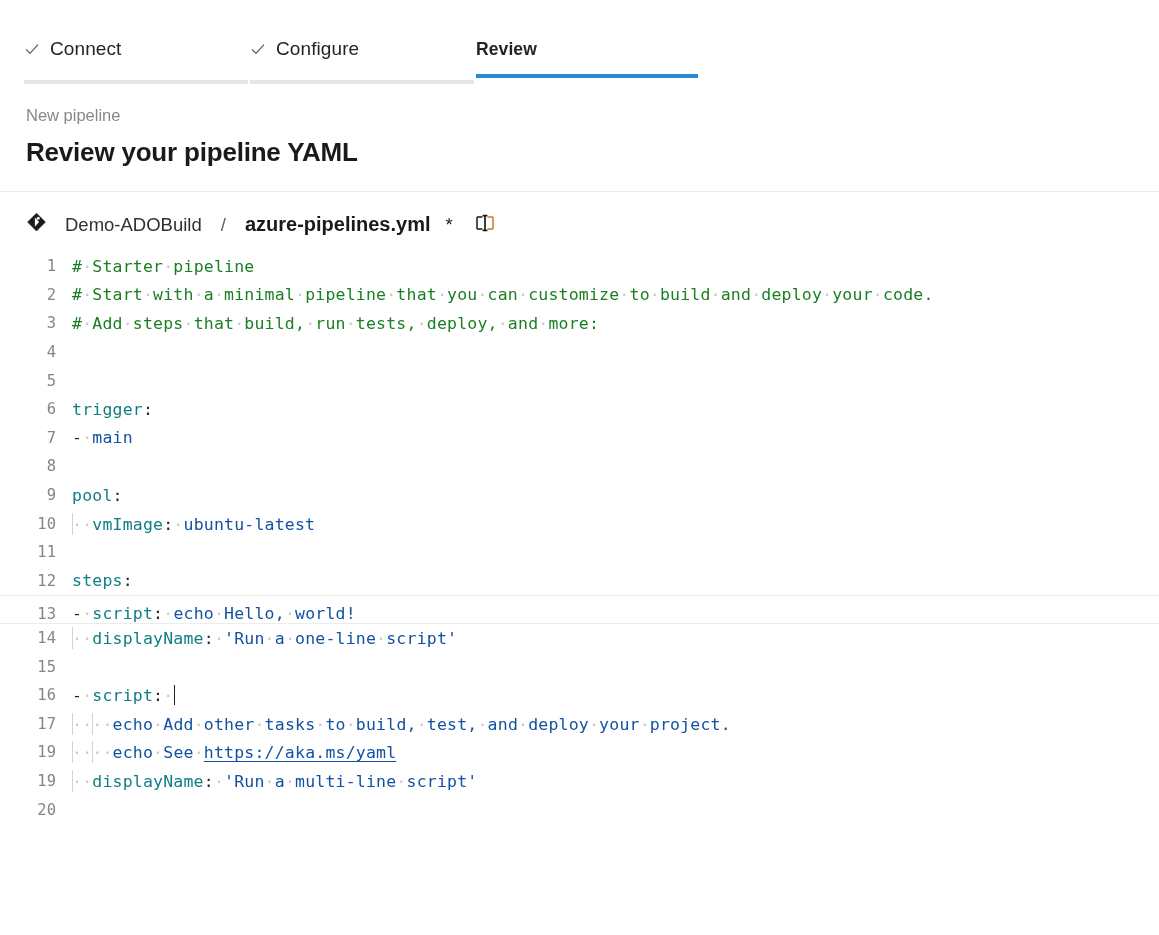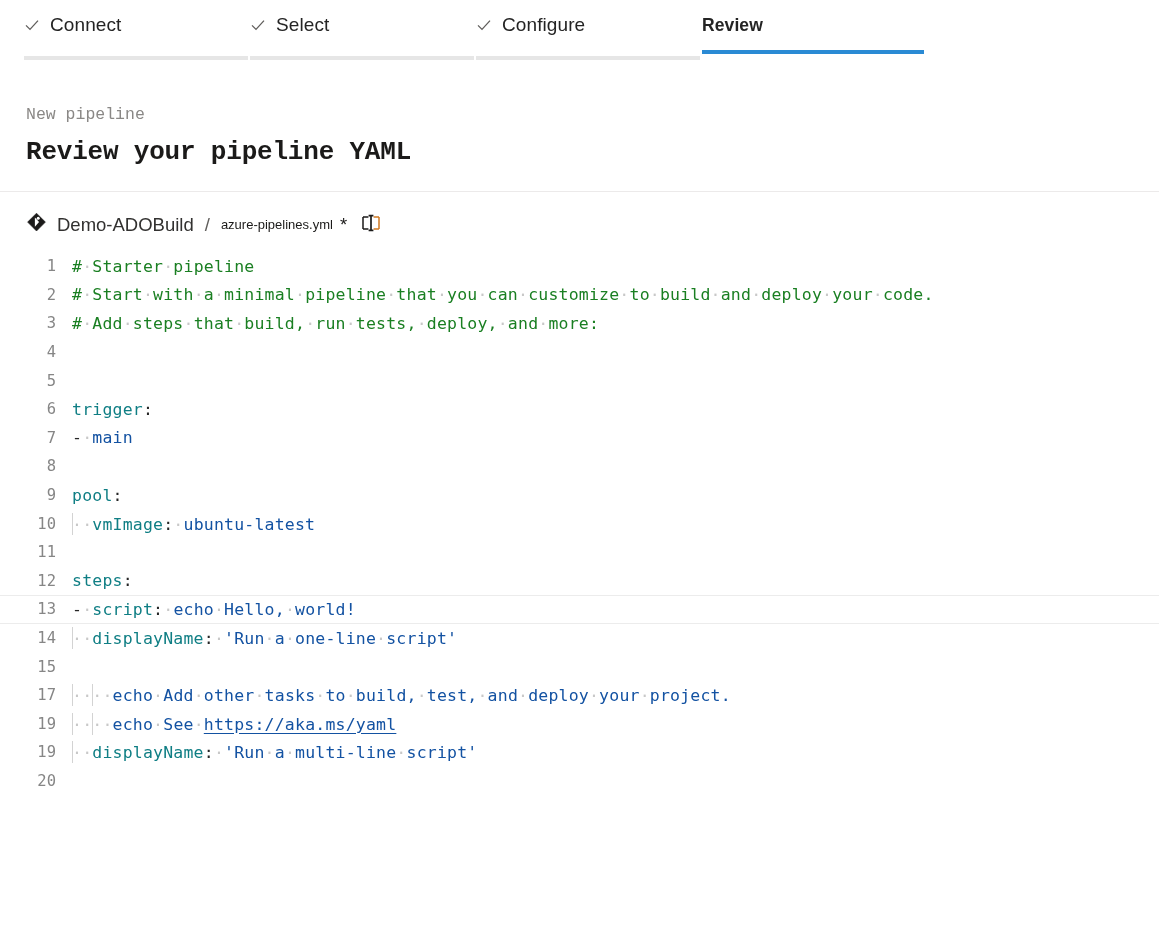--- a/index.html
+++ b/index.html
@@ -20,21 +20,21 @@
   
   .wizard {
     position: relative;
     height: 76px;
     padding: 0;
   }
   .wizard-track {
     display: flex;
     align-items: flex-start;
     padding-left: 24px;
-    padding-top: 12px;
+    padding-top: 36px;
     text-align: right;
   }
   .wizard-step {
     width: 226px;
     position: relative;
     box-sizing: border-box;
     padding-right: 16px;
     cursor: pointer;
     user-select: none;
   }
@@ -78,58 +78,57 @@
     top: 38px;
     width: 222px;
   }
 
   
   .page-head {
     padding: 28px 13px 0 26px;
     height: 116px;
     box-sizing: border-box;
     border-bottom: 1px solid #eceaea;
-    font-family: Liberation Mono, monospace;
   }
   .eyebrow {
     font-size: 16.5px;
     color: #8a8886;
     line-height: 22px;
     margin-bottom: 6px;
   }
   .page-title {
     font-size: 26px;
     font-weight: bold;
     color: #1b1a19;
     letter-spacing: -0.2px;
     line-height: 40px;
   }
 
   
   .file-bar {
     display: flex;
     align-items: center;
-    gap: 0;
+    gap: 8px;
     padding: 21px 0 0 26px;
     height: 44px;
     box-sizing: border-box;
   }
   .repo-icon { flex: none; margin-right: 10px; display: block; }
   .repo-name {
     font-size: 18.5px;
     color: #323130;
   }
   .crumb-sep {
     font-size: 18.5px;
     color: #605e5c;
     margin: 0 11px;
   }
   .file-name {
-    font-size: 13px;
-    font-weight: normal;
+    font-size: 20px;
+    font-weight: bold;
     color: #1b1a19;
   }
   .dirty-mark {
     font-size: 18.5px;
     color: #1b1a19;
     margin-left: 7px;
   }
   .split-icon {
     margin-left: 14px;
     display: block;
@@ -147,20 +146,21 @@
     display: flex;
     align-items: center;
     height: 28.6px;
     position: relative;
     white-space: pre;
   }
   .code-line.hl {
     border-top: 1px solid #ececec;
     border-bottom: 1px solid #ececec;
     height: 26.6px;
+    align-items: flex-end;
   }
   .gutter {
     width: 72px;
     flex: none;
     text-align: right;
     padding-right: 16px;
     box-sizing: border-box;
     color: #868686;
     font-size: 15.5px;
     user-select: none;
@@ -214,31 +214,20 @@
         <span class="wizard-check">
           <svg width="16" height="16" viewBox="0 0 16 16">
               <path d="M2 8.4 L6 12.4 L14 3.6" fill="none" stroke="#605e5c" stroke-width="1.3"></path>
             </svg>
         </span>
         <span class="wizard-label">Connect</span>
       </div>
       <div class="wizard-rule"></div>
     </div>
 
-    <div class="wizard-step">
-      <div class="step-row">
-        <span class="wizard-check">
-          <svg width="16" height="16" viewBox="0 0 16 16">
-              <path d="M2 8.4 L6 12.4 L14 3.6" fill="none" stroke="#605e5c" stroke-width="1.3"></path>
-            </svg>
-        </span>
-        <span class="wizard-label">Select</span>
-      </div>
-      <div class="wizard-rule"></div>
-    </div>
 
     <div class="wizard-step">
       <div class="step-row">
         <span class="wizard-check">
           <svg width="16" height="16" viewBox="0 0 16 16">
               <path d="M2 8.4 L6 12.4 L14 3.6" fill="none" stroke="#605e5c" stroke-width="1.3"></path>
             </svg>
         </span>
         <span class="wizard-label">Configure</span>
       </div>
@@ -352,20 +341,24 @@
   <div class="code-line">
     <span class="gutter">14</span>
     <span class="code-text"><span class="ig"></span><span class="ws">·</span><span class="ws">·</span><span class="t-key">displayName</span><span class="t-punc">:</span><span class="ws">·</span><span class="t-str">'Run<span class="ws">·</span>a<span class="ws">·</span>one-line<span class="ws">·</span>script'</span></span>
   </div>
 
   <div class="code-line">
     <span class="gutter">15</span>
     <span class="code-text"></span>
   </div>
 
+  <div class="code-line">
+    <span class="gutter">16</span>
+    <span class="code-text"><span class="t-dash">-</span><span class="ws">·</span><span class="t-key">script</span><span class="t-punc">:</span><span class="ws">·</span><span class="caret"></span></span>
+  </div>
 
   <div class="code-line">
     <span class="gutter">17</span>
     <span class="code-text"><span class="ig"></span><span class="ws">·</span><span class="ws">·</span><span class="ig"></span><span class="ws">·</span><span class="ws">·</span><span class="t-val">echo<span class="ws">·</span>Add<span class="ws">·</span>other<span class="ws">·</span>tasks<span class="ws">·</span>to<span class="ws">·</span>build,<span class="ws">·</span>test,<span class="ws">·</span>and<span class="ws">·</span>deploy<span class="ws">·</span>your<span class="ws">·</span>project.</span></span>
   </div>
 
   <div class="code-line">
     <span class="gutter">19</span>
     <span class="code-text"><span class="ig"></span><span class="ws">·</span><span class="ws">·</span><span class="ig"></span><span class="ws">·</span><span class="ws">·</span><span class="t-val">echo<span class="ws">·</span>See<span class="ws">·</span></span><span class="t-val t-link v">https://aka.ms/yaml</span></span>
   </div>

